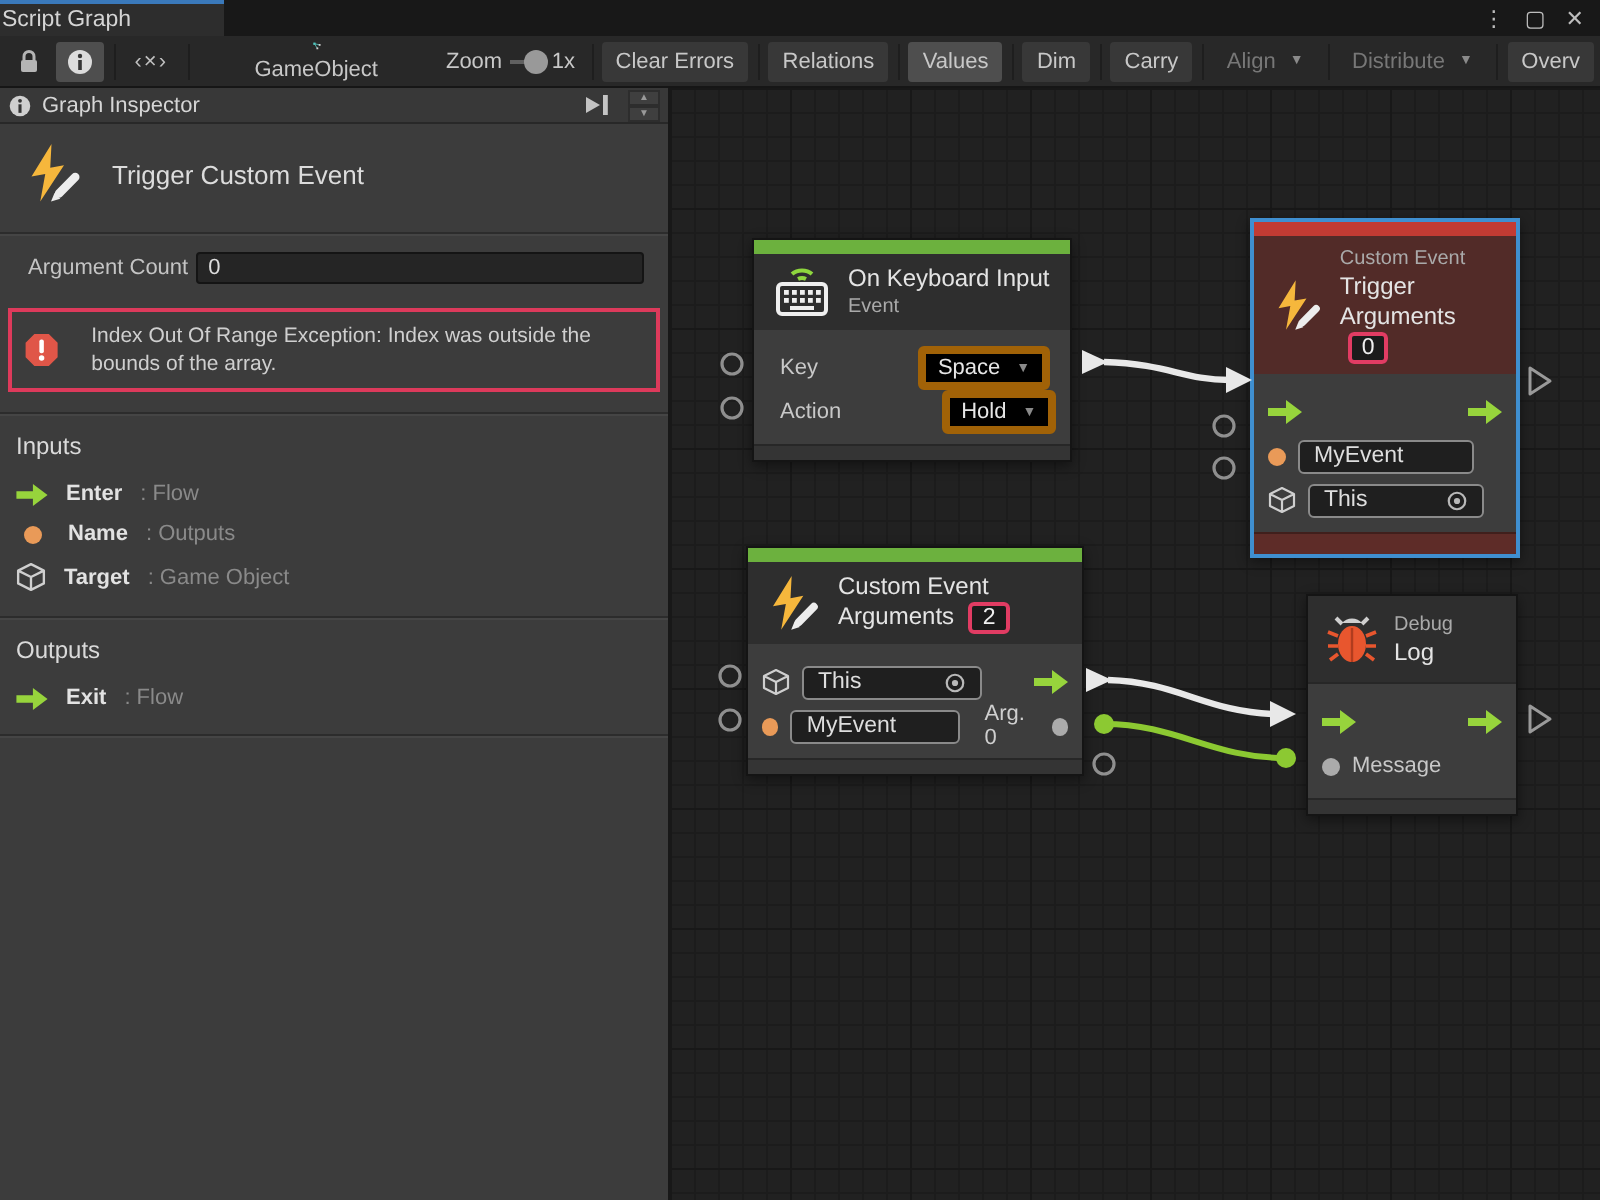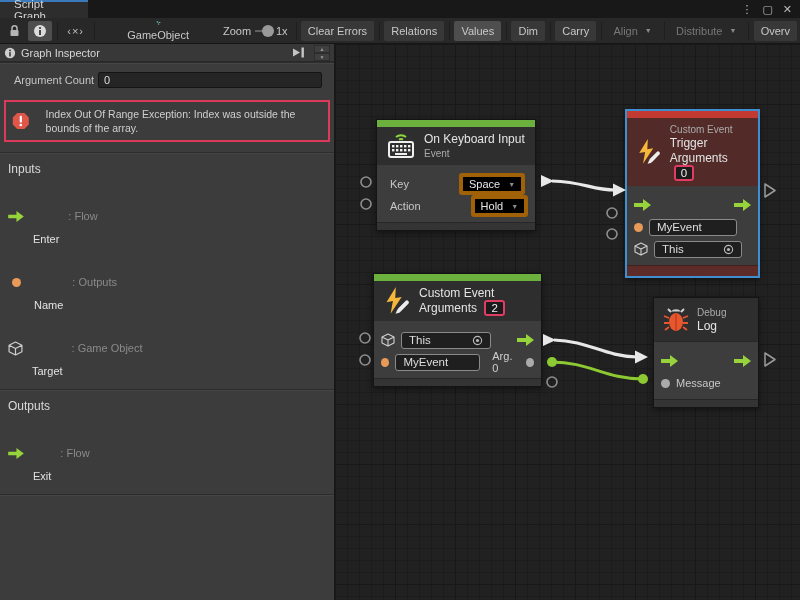--- a/index.html
+++ b/index.html
@@ -2,22 +2,22 @@
 <html><head>
 <meta charset="utf-8">
 <style>
   * { margin:0; padding:0; box-sizing:border-box; }
   html,body { width:800px; height:600px; overflow:hidden; background:#191919;
     font-family:"Liberation Sans","DejaVu Sans",sans-serif; font-size:11px; color:#c8c8c8; }
   .window { width:800px; height:600px; display:flex; flex-direction:column; }
 
   
   .titlebar { height:18px; background:#181818; display:flex; align-items:stretch; }
-  .tab { width:88px; background:#2d2d2d; border-top:2px solid #3a79bb; display:flex;
-    align-items:center; padding:0 14px; color:#d4d4d4; font-size:11.5px; }
+  .tab { width:112px; background:#2d2d2d; border-top:2px solid #3a79bb; display:flex;
+    align-items:center; padding:0 1px; color:#d4d4d4; font-size:11.5px; }
   .titlebar-spacer { flex:1; }
   .win-controls { display:flex; align-items:center; gap:10px; padding:0 8px; color:#bdbdbd; font-size:11px; }
   .win-controls span { cursor:default; }
 
   
   .toolbar { height:26px; background:#282828; border-bottom:1px solid #161616;
     display:flex; align-items:center; padding:0 2px; white-space:nowrap; overflow:hidden; }
   .tbtn { height:20px; display:flex; align-items:center; gap:4px; padding:0 7px;
     margin:0 1px; border-radius:2px; color:#c8c8c8; font-size:11px; }
   .tbtn.icon-only { padding:0 5px; }
@@ -49,21 +49,21 @@
   .arg-row { display:flex; align-items:center; padding:9px 12px 8px 14px; gap:4px; }
   .arg-row label { color:#c4c4c4; }
   .arg-row input { flex:1; height:16px; background:#252525; border:1px solid #141414;
     border-radius:2px; color:#dcdcdc; font-size:11px; padding:0 5px;
     font-family:"Liberation Sans",sans-serif; }
   .error-box { margin:4px 4px 10px 4px; border:2px solid #dd3a5b; background:#3c3c3c;
     display:flex; align-items:center; gap:16px; padding:5px 6px; }
   .error-box .msg { color:#cfcfcf; font-size:10.5px; line-height:1.35; }
   .section-h { padding:9px 8px 7px 8px; font-size:12px; color:#dadada; }
   .port-row { display:flex; align-items:center; gap:9px; padding:4px 8px; }
-  .port-row .pname { color:#e2e2e2; font-weight:normal;margin-top:46px; }
+  .port-row .pname { color:#e2e2e2; font-weight:bold; }
   .port-row .ptype { color:#8a8a8a; }
   .insp-fill { flex:1; }
 
   
   .canvas { position:relative; flex:1; background-color:#212121; overflow:hidden;
     background-image:
       linear-gradient(#181818 1px, transparent 1px),
       linear-gradient(90deg,#181818 1px, transparent 1px),
       linear-gradient(#1c1c1c 1px, transparent 1px),
       linear-gradient(90deg,#1c1c1c 1px, transparent 1px);
@@ -200,20 +200,28 @@
             <polygon points="1,1.5 8,5.5 1,9.5" fill="#c4c4c4"></polygon>
             <rect x="9.5" y="0.5" width="2.4" height="10" fill="#c4c4c4"></rect>
           </svg>
         </div>
         <div class="updown">
           <span>▲</span>
           <span>▼</span>
         </div>
       </div>
 
+      <div class="insp-title">
+        <svg width="30" height="30" viewBox="0 0 24 24">
+          <polygon points="11,0 3,13 8.5,12 6.5,23 16,8.5 10.5,9.5" fill="#f6b73c"></polygon>
+          <path d="M14,19.8 L20.5,13.2" stroke="#ededed" stroke-width="3.4" stroke-linecap="round"></path>
+          <path d="M10.8,23 l1.4,-3.4 2.3,2.3 z" fill="#ededed"></path>
+        </svg>
+        <span class="title">Trigger Custom Event</span>
+      </div>
 
       <div class="divider"></div>
 
       <div class="arg-row">
         <label>Argument Count</label>
         <input type="text" value="0" style="">
       </div>
 
       <div class="error-box">
         <svg width="22" height="22" viewBox="0 0 22 22">

